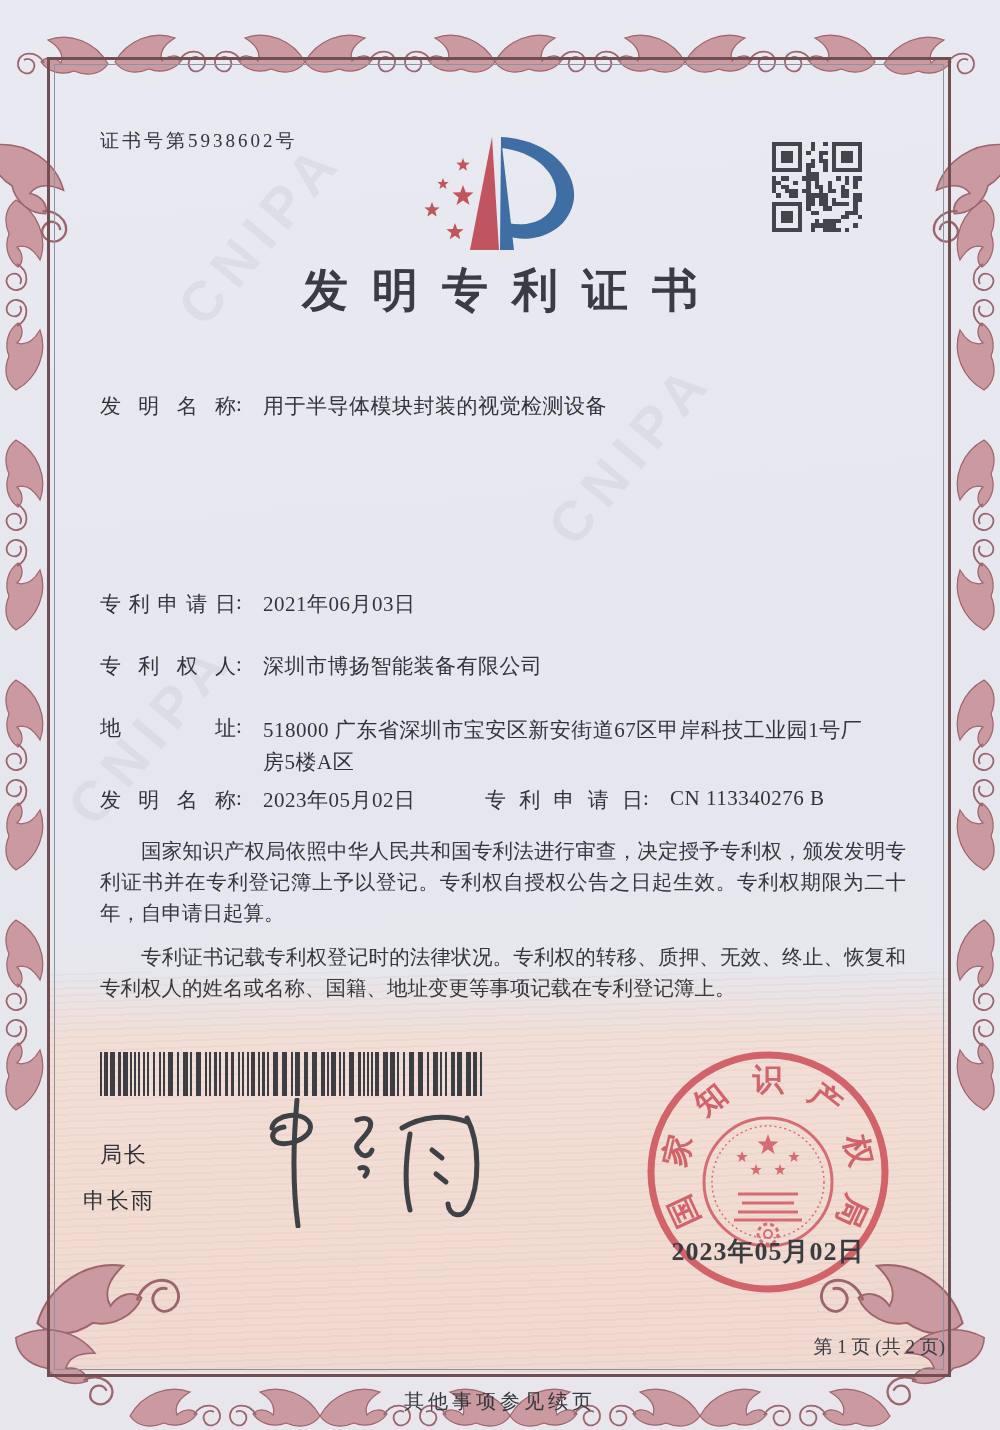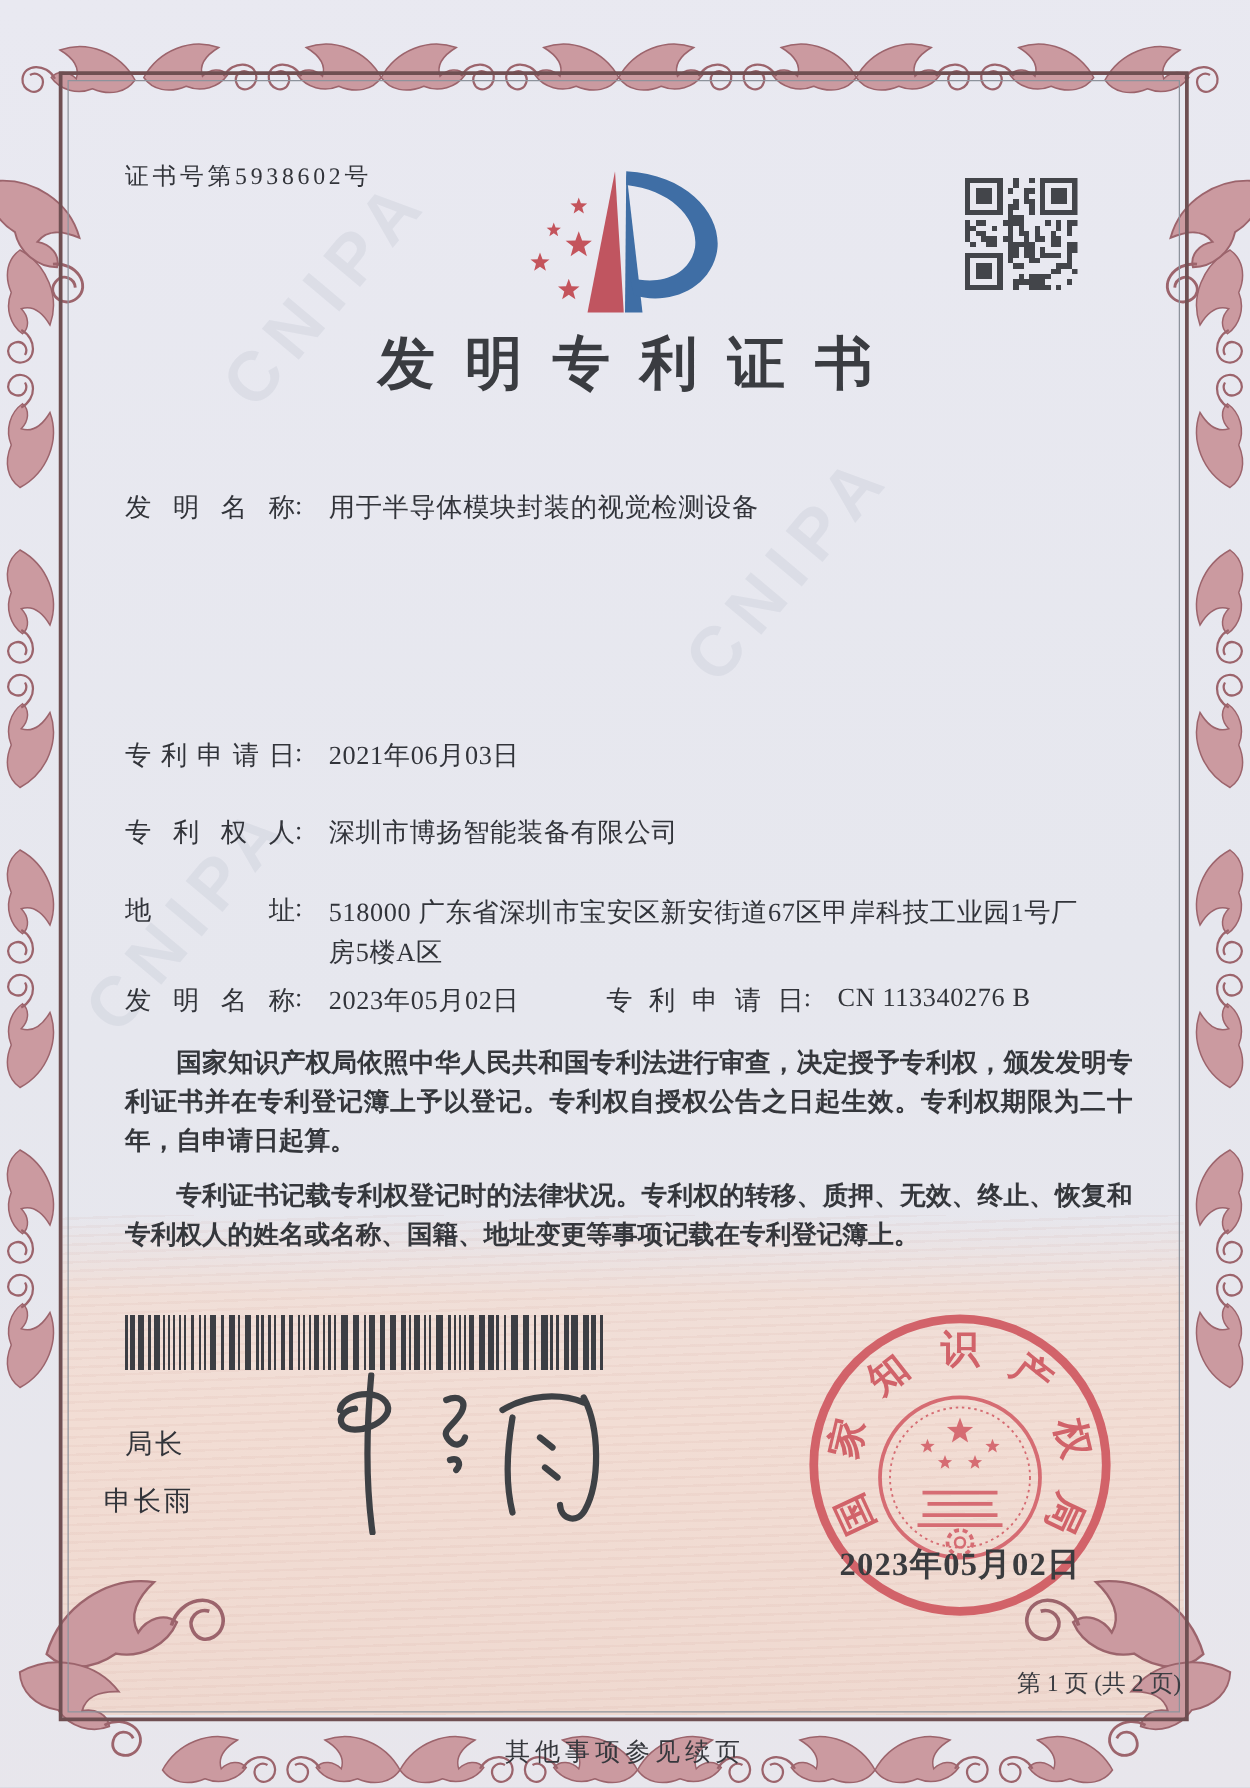--- a/index.html
+++ b/index.html
@@ -29,21 +29,21 @@
   .row{position:absolute; left:100px; font-size:21px; white-space:nowrap;}
   .flabel{display:inline-block; width:136px; text-align:justify; text-align-last:justify; vertical-align:top;}
   .fcolon{display:inline-block; vertical-align:top;}
   .fvalue{display:inline-block; margin-left:16px; vertical-align:top; letter-spacing:.5px;}
   .fvalue.wrap{white-space:normal; width:614px; line-height:32px;}
   .pair2{position:absolute; left:385px; top:0; white-space:nowrap;}
   .pair2 .flabel{width:158px;}
   
   .paras{position:absolute; left:100px; top:836px; width:806px; font-size:20.5px;
     line-height:31px; text-align:justify; color:#35373c;}
-  .paras p{margin:0 0 13px 0; text-indent:2em;font-weight:bold;}
+  .paras p{margin:0 0 13px 0; text-indent:2em;}
   
   .duty{left:100px; top:1140px; font-size:22px; letter-spacing:2px;}
   .dutyname{left:83px; top:1186px; font-size:22px; letter-spacing:2px;}
   
   .pageno{left:47px; top:1334px; width:898px; text-align:right; font-size:19px; color:#3b3d42;}
   .contnote{left:0; top:1388px; width:1000px; text-align:center; font-size:20px; letter-spacing:4px; color:#35373c;}
   svg{display:block;}
   .noevt{pointer-events:none;}
 </style>
 </head>

